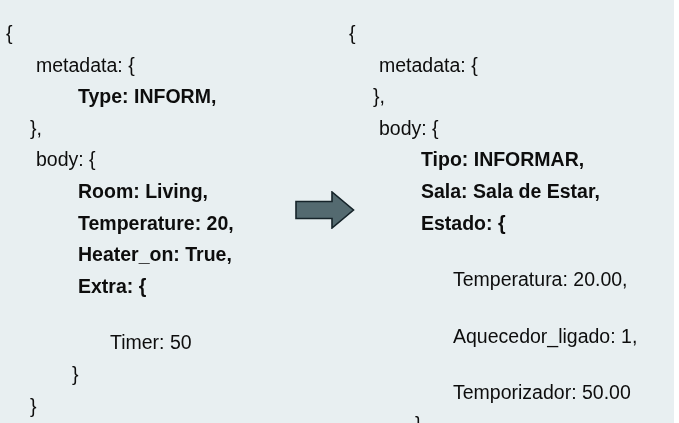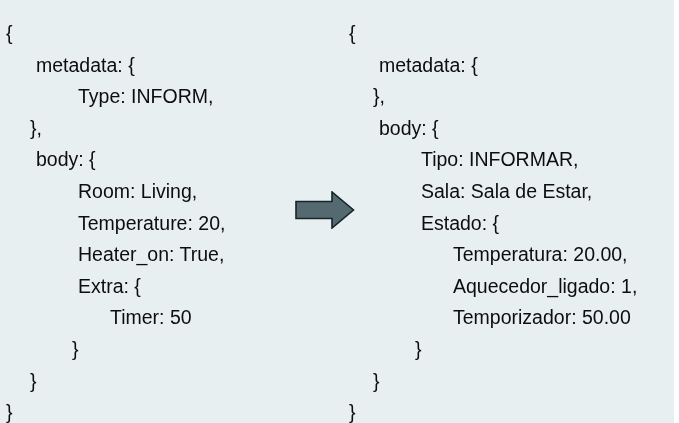--- a/index.html
+++ b/index.html
@@ -43,22 +43,22 @@
   #block-source { left: 6px; width: 290px; }
   #block-target { left: 349px; width: 330px; }
 
   .json-line {
     display: block;
     white-space: pre;
   }
   
   .ind-0 { padding-left: 0px; }
   .ind-1 { padding-left: 30px; }
-  .ind-2 { padding-left: 72px; }
-  .ind-3 { padding-left: 104px; }
+  .ind-2 { padding-left: 72px; font-weight: bold; }
+  .ind-3 { padding-left: 104px; margin-top: 25px; }
   
   .ind-1c { padding-left: 24px; }
   .ind-2c { padding-left: 66px; }
 
   #transform-arrow {
     position: absolute;
     left: 295px;
     top: 191px;
     width: 60px;
     height: 38px;

